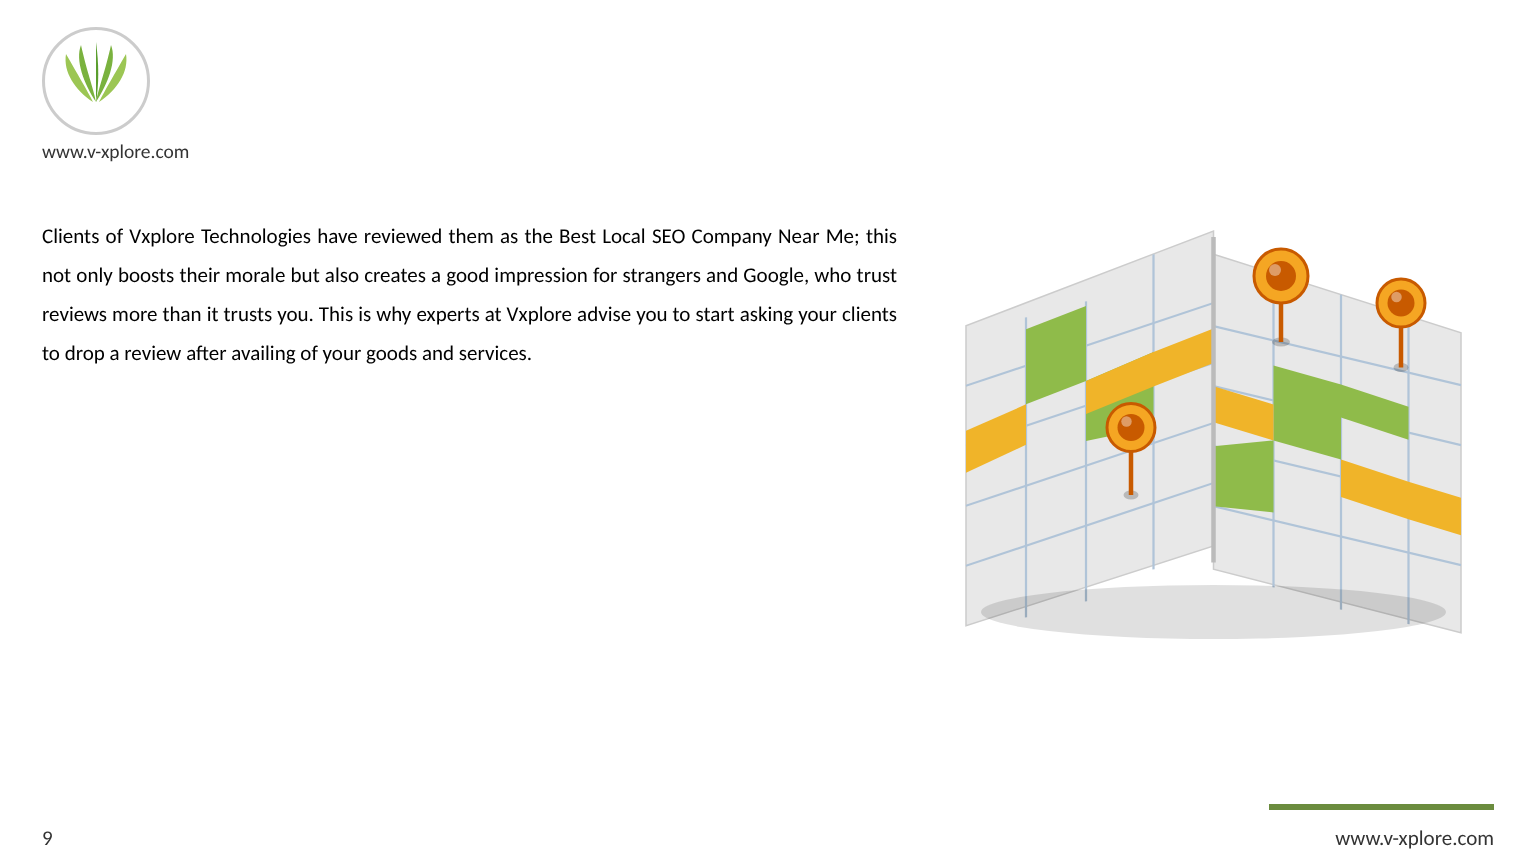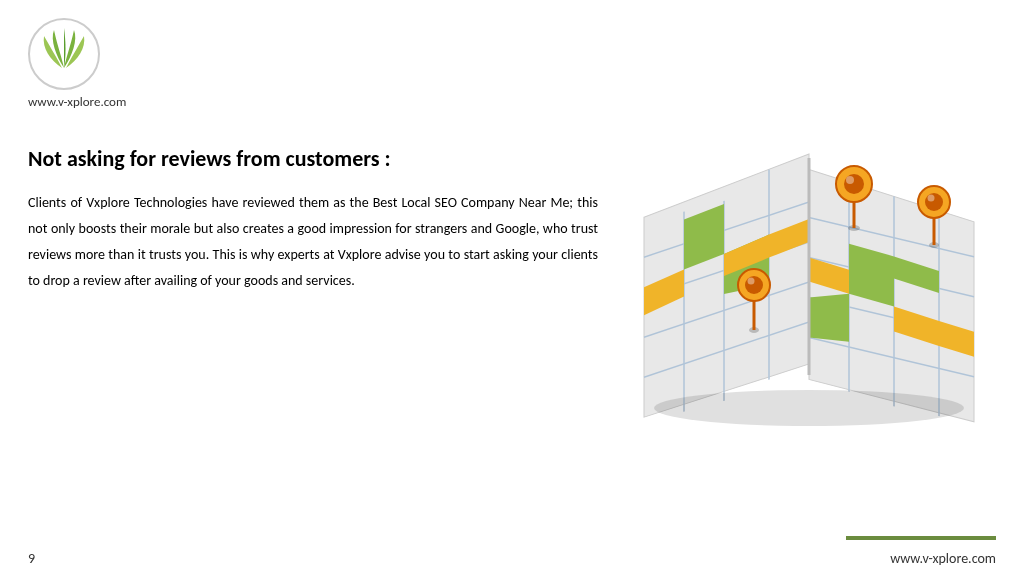--- a/index.html
+++ b/index.html
@@ -122,21 +122,20 @@
         <path d="M-2,0 C-14,-8 -22,-20 -20,-32 C-12,-18 -6,-8 -2,0" fill="#9cc654"></path>
 
         <path d="M2,0 C14,-8 22,-20 20,-32 C12,-18 6,-8 2,0" fill="#9cc654"></path>
       </g>
     </svg>
   </div>
   <span class="website-url">www.v-xplore.com</span>
 </div>
 
 <div class="main-content">
-  <div class="section-title">Not asking for reviews from customers :</div>
   <div class="section-body">Clients of Vxplore Technologies have reviewed them as the Best Local SEO Company Near Me; this not only boosts their morale but also creates a good impression for strangers and Google, who trust reviews more than it trusts you. This is why experts at Vxplore advise you to start asking your clients to drop a review after availing of your goods and services.</div>
 </div>
 
 <div class="map-illustration">
   <svg viewBox="0 0 380 310" width="380" height="310">
 
     <g transform="skewY(-8) translate(0,20)">
 
       <polygon points="20,60 185,20 185,230 20,260" fill="#e8e8e8" stroke="#ccc" stroke-width="1"></polygon>
 

